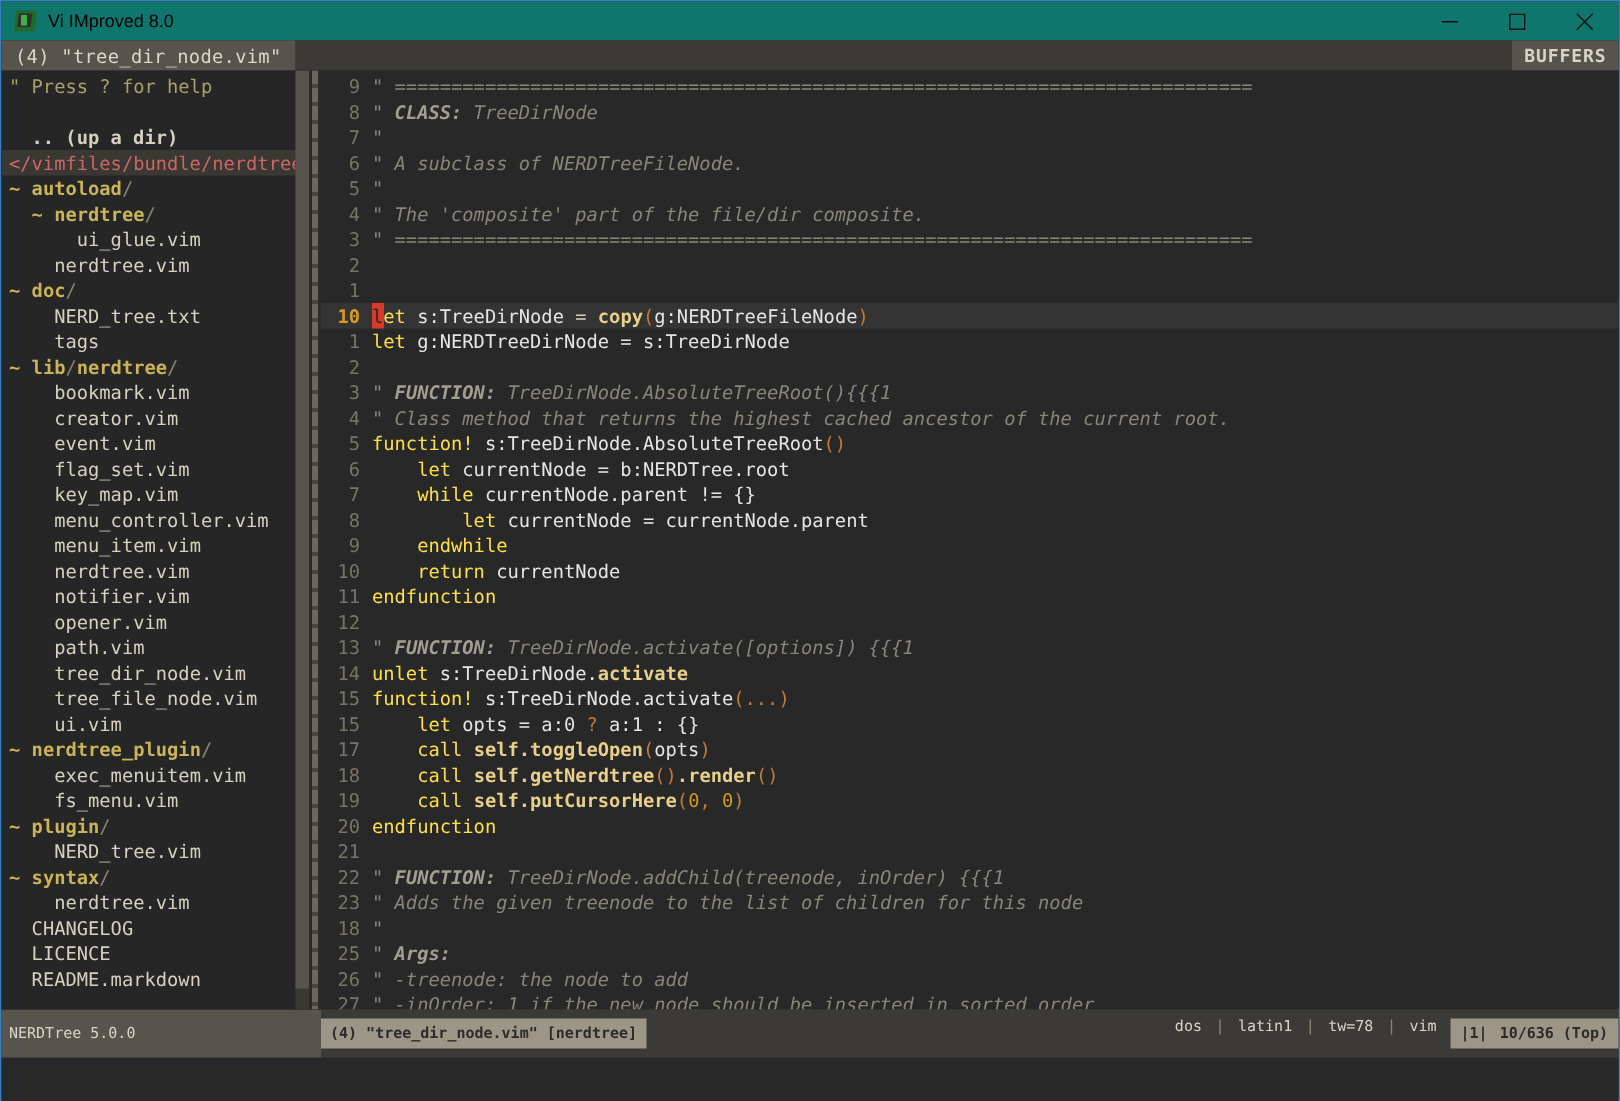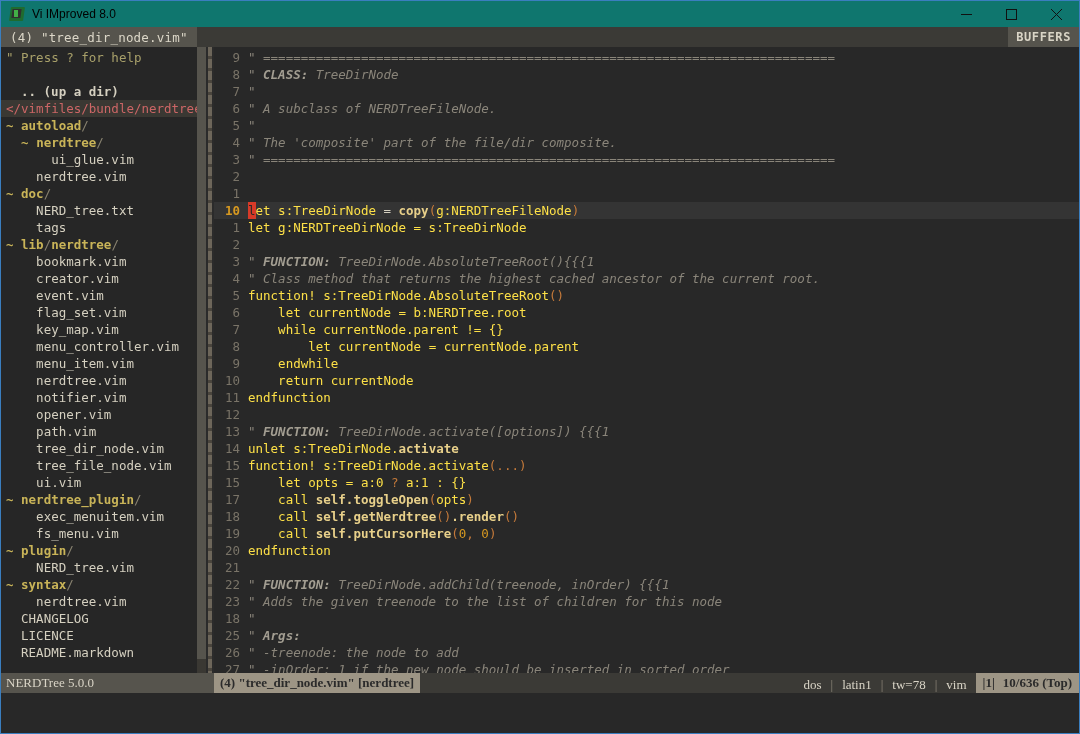--- a/index.html
+++ b/index.html
@@ -66,39 +66,39 @@
         font-size:12.5px;line-height:17.1px;padding-top:2px;}
   .crow{height:17px;display:flex;align-items:center;white-space:nowrap;}
   .crow.cur{background:#343434;}
   .lnum{width:34px;flex:0 0 34px;text-align:right;padding-right:8px;
         color:#7a7468;box-sizing:border-box;}
   .crow.cur .lnum{color:#d79921;font-weight:bold;}
   .ctext{flex:1 1 auto;position:relative;}
   .cmt{color:#8a857a;font-style:italic;}
   .cmt b{font-weight:bold;font-style:italic;color:#a39e92;}
   .kw{color:#fde047;}
-  .id{color:#fde047;}
+  .id{color:#e5e5e5;}
   .op{color:#d5d0c0;}
   .par{color:#c57a3a;}
   .num{color:#d79921;}
   .mth{color:#e8d08a;font-weight:bold;}
   .cursorblk{display:inline-block;background:#d73a28;color:#282828;}
 
   
-  .statusrow{display:flex;height:20px;align-items:stretch;font-size:13px;font-family:Liberation Serif, serif;}
+  .statusrow{display:flex;height:32px;align-items:stretch;font-size:10px;}
   .st-tree{width:205px;flex:0 0 205px;background:#56544d;color:#d9d4c6;
            display:flex;align-items:center;padding-left:5px;box-sizing:border-box;
            white-space:nowrap;}
   .st-gap{width:8px;flex:0 0 8px;background:#56544d;}
   .st-code{flex:1 1 auto;background:#3b3a36;display:flex;align-items:center;
            position:relative;color:#b9b3a4;}
   .st-file{background:#9d9585;color:#2b2b2b;font-weight:bold;padding:0 6px;
            height:20px;display:flex;align-items:center;white-space:nowrap;}
   .st-mid{flex:1 1 auto;}
-  .st-meta{display:flex;align-items:flex-end;height:20px;white-space:nowrap;
+  .st-meta{display:flex;align-items:flex-start;height:20px;white-space:nowrap;
            color:#d9d4c6;}
   .st-meta span.seg{padding:0 9px;}
   .st-meta span.sep{color:#8e887a;}
   .st-pos{background:#9d9585;color:#2b2b2b;font-weight:bold;padding:0 7px;
           height:20px;display:flex;align-items:center;white-space:nowrap;}
 
   .botfill{height:40px;background:#282828;}
 </style>
 </head>
 <body>

